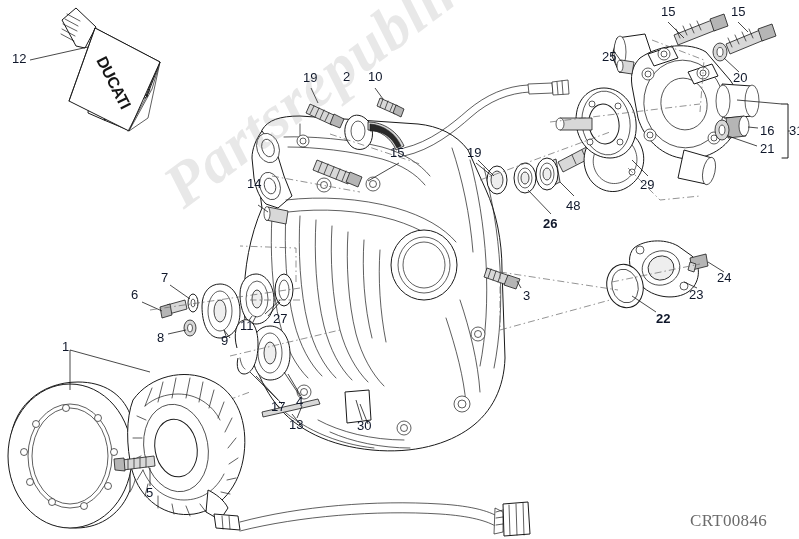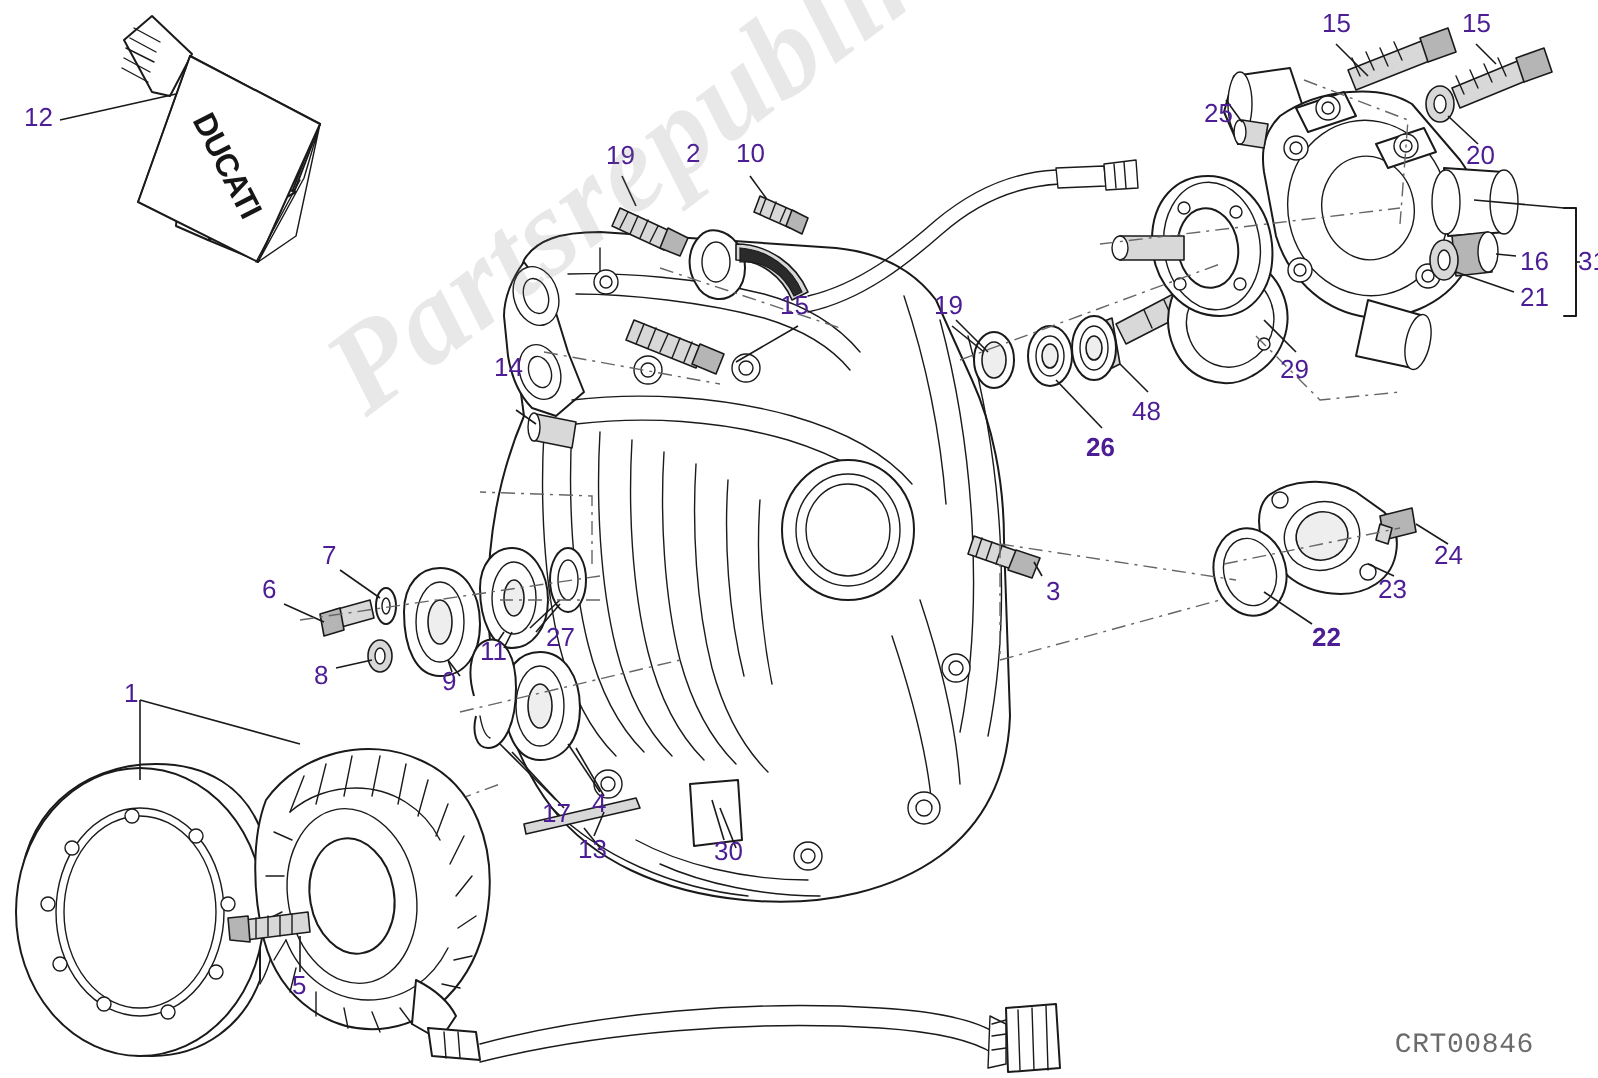--- a/index.html
+++ b/index.html
@@ -19,32 +19,32 @@
     position: absolute;
     top: 0;
     left: 0;
     width: 799px;
     height: 539px;
   }
   .callout-label {
     position: absolute;
     font-family: "Liberation Sans", sans-serif;
     font-size: 13px;
-    color: #4c1d95;
+    color: #0f172a;
     line-height: 1;
     white-space: nowrap;
     user-select: none;
     text-align: center;
   }
   #ref-code {
     position: absolute;
     right: 32px;
     bottom: 8px;
-    font-family: Liberation Mono, monospace;
-    font-size: 14px;
+    font-family: Liberation Serif, serif;
+    font-size: 17px;
     letter-spacing: 0.3px;
     color: #6b6b6b;
   }
   .watermark {
     position: absolute;
     left: 150px;
     top: 165px;
     font-family: "Liberation Serif", serif;
     font-size: 62px;
     font-weight: bold;

